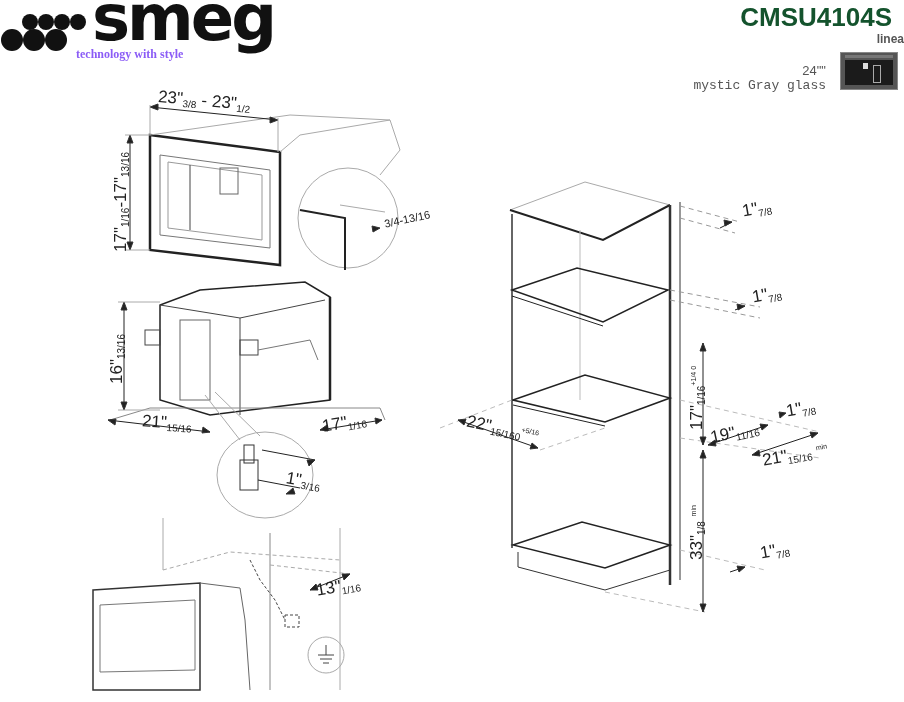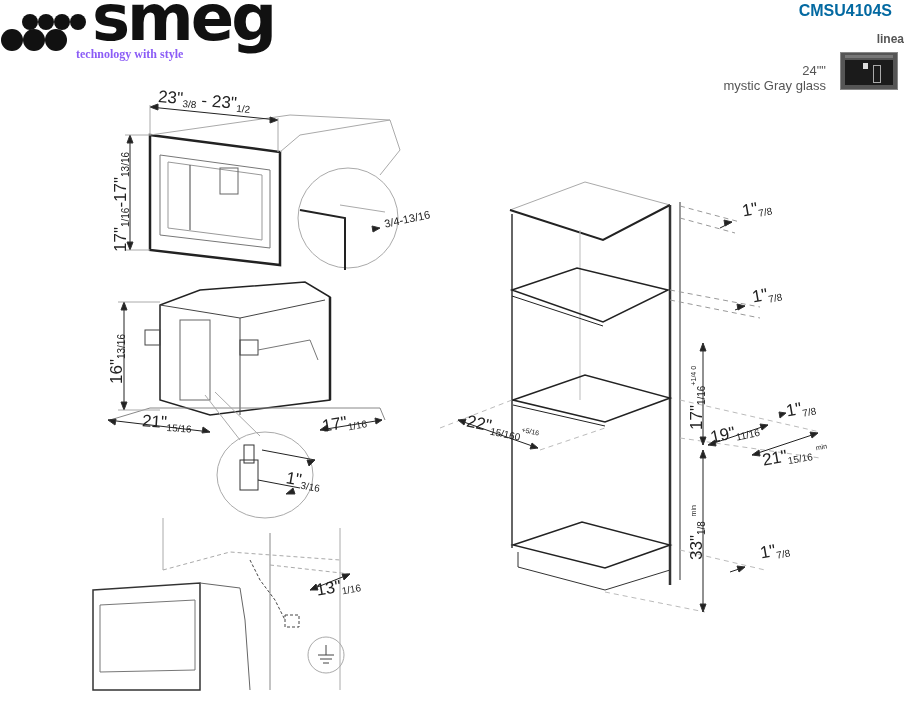--- a/index.html
+++ b/index.html
@@ -2,24 +2,24 @@
 <html><head>
 <meta charset="utf-8">
 <style>
   html, body { margin:0; padding:0; background:#ffffff; }
   body { width:904px; height:702px; position:relative; overflow:hidden; font-family:"Liberation Sans", sans-serif; color:#222; }
   .abs { position:absolute; }
   .brand-logo { left:0; top:0; width:270px; height:72px; }
   .brand-word { position:absolute; left:92px; top:-14px; font-family:"DejaVu Sans", sans-serif; font-weight:bold; font-size:64px; letter-spacing:-3px; color:#111; line-height:1; }
   .brand-tag { position:absolute; left:76px; top:47px; font-family:"Liberation Serif", serif; font-weight:bold; font-size:12px; color:#8b5cf6; white-space:nowrap; }
   .dots { position:absolute; left:0; top:8px; }
-  .model { right:12px; top:2px; font-size:16px; font-weight:bold; color:#0369a1; text-align:right; }
+  .model { right:12px; top:2px; font-size:26px; font-weight:bold; color:#14532d; text-align:right; }
   .series { right:0; top:32px; font-size:12px; font-weight:bold; color:#555; text-align:right; }
   .size { right:78px; top:63px; font-size:13px; color:#555; text-align:right; line-height:15px; }
-  .finish { right:78px; top:78px; font-size:13px; color:#555; text-align:right; }
+  .finish { right:78px; top:78px; font-size:13px; color:#555; text-align:right;font-family:Liberation Mono, monospace; }
   .thumb { left:840px; top:52px; width:58px; height:38px; background:#555; border:1px solid #888; box-sizing:border-box; }
   .thumb .inner { position:absolute; left:4px; top:7px; right:4px; bottom:4px; background:#1b1b1b; }
   .thumb .bar { position:absolute; left:4px; right:4px; top:2px; height:3px; background:#777; }
   .thumb .spout { position:absolute; left:32px; top:12px; width:6px; height:16px; border:1px solid #aaa; }
   .thumb .btn { position:absolute; left:22px; top:10px; width:5px; height:6px; background:#ddd; }
   svg.drawing { position:absolute; left:0; top:0; }
   .dim { position:absolute; font-size:17px; color:#222; white-space:nowrap; line-height:1; }
   .dim sub, .dim .sub { font-size:10px; vertical-align:baseline; position:relative; top:3px; }
   .dim .sup { font-size:7px; position:relative; top:-6px; }
   .rot90 { transform-origin:left top; transform:rotate(-90deg); }

